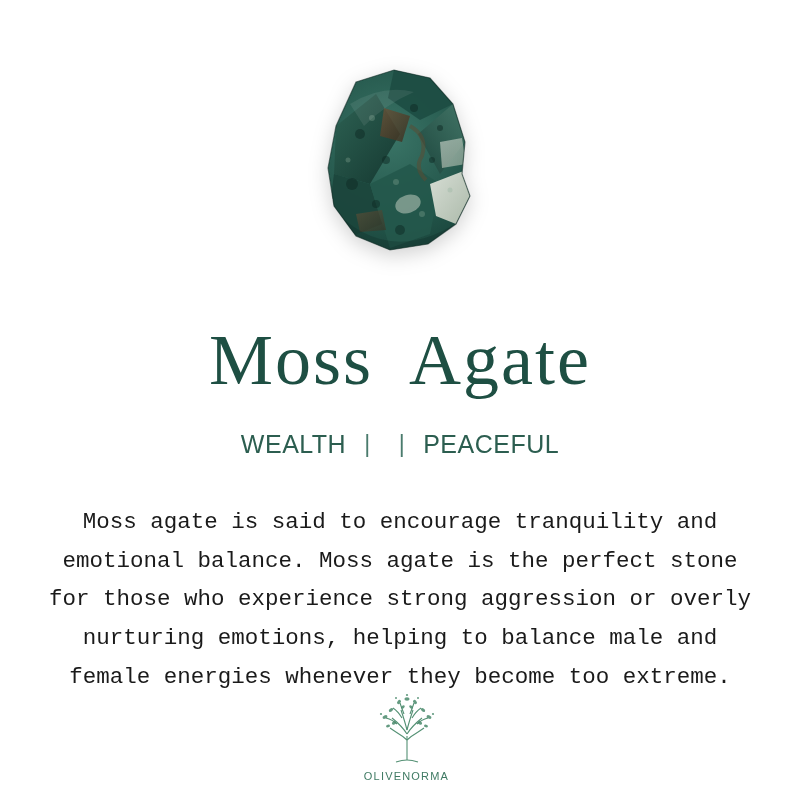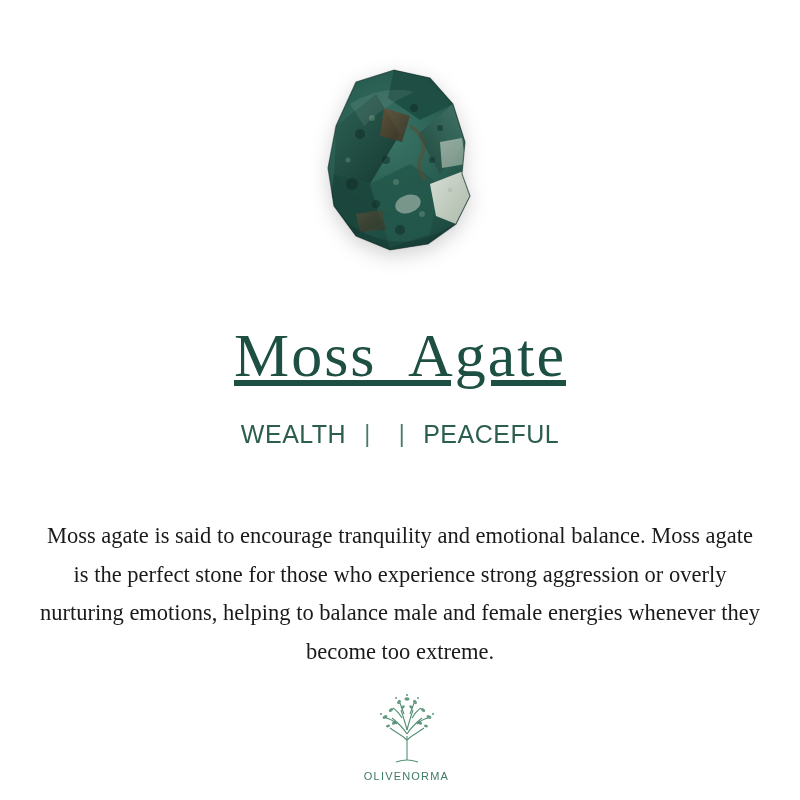--- a/index.html
+++ b/index.html
@@ -33,27 +33,26 @@
   .stone {
     position: absolute;
     inset: 0;
     filter: drop-shadow(0 6px 10px rgba(0,0,0,0.18));
   }
 
   
   .title {
     margin-top: 50px;
     font-family: "Liberation Serif", serif;
-    font-size: 62px;
+    font-size: 72px;
     letter-spacing: 2px;
     color: #1e4f43;
     font-weight: normal;
     line-height: 1;
     white-space: pre;
-    text-decoration: underline;
   }
 
   
   .keywords {
     margin-top: 34px;
     display: flex;
     align-items: center;
     color: #2c5e50;
     font-size: 25px;
     letter-spacing: 0.5px;
@@ -62,24 +61,24 @@
     padding: 0 4px;
   }
   .keywords .sep {
     padding: 0 14px;
     color: #4a7b6d;
     font-size: 23px;
   }
 
   
   .description {
-    margin-top: 68px;
+    margin-top: 44px;
     width: 720px;
     text-align: center;
-    font-family: Liberation Serif, serif;
+    font-family: Liberation Mono, monospace;
     font-size: 22.5px;
     line-height: 1.72;
     color: #1a1a1a;
   }
 
   
   .logo-block {
     position: absolute;
     left: 13px;
     right: 0;

